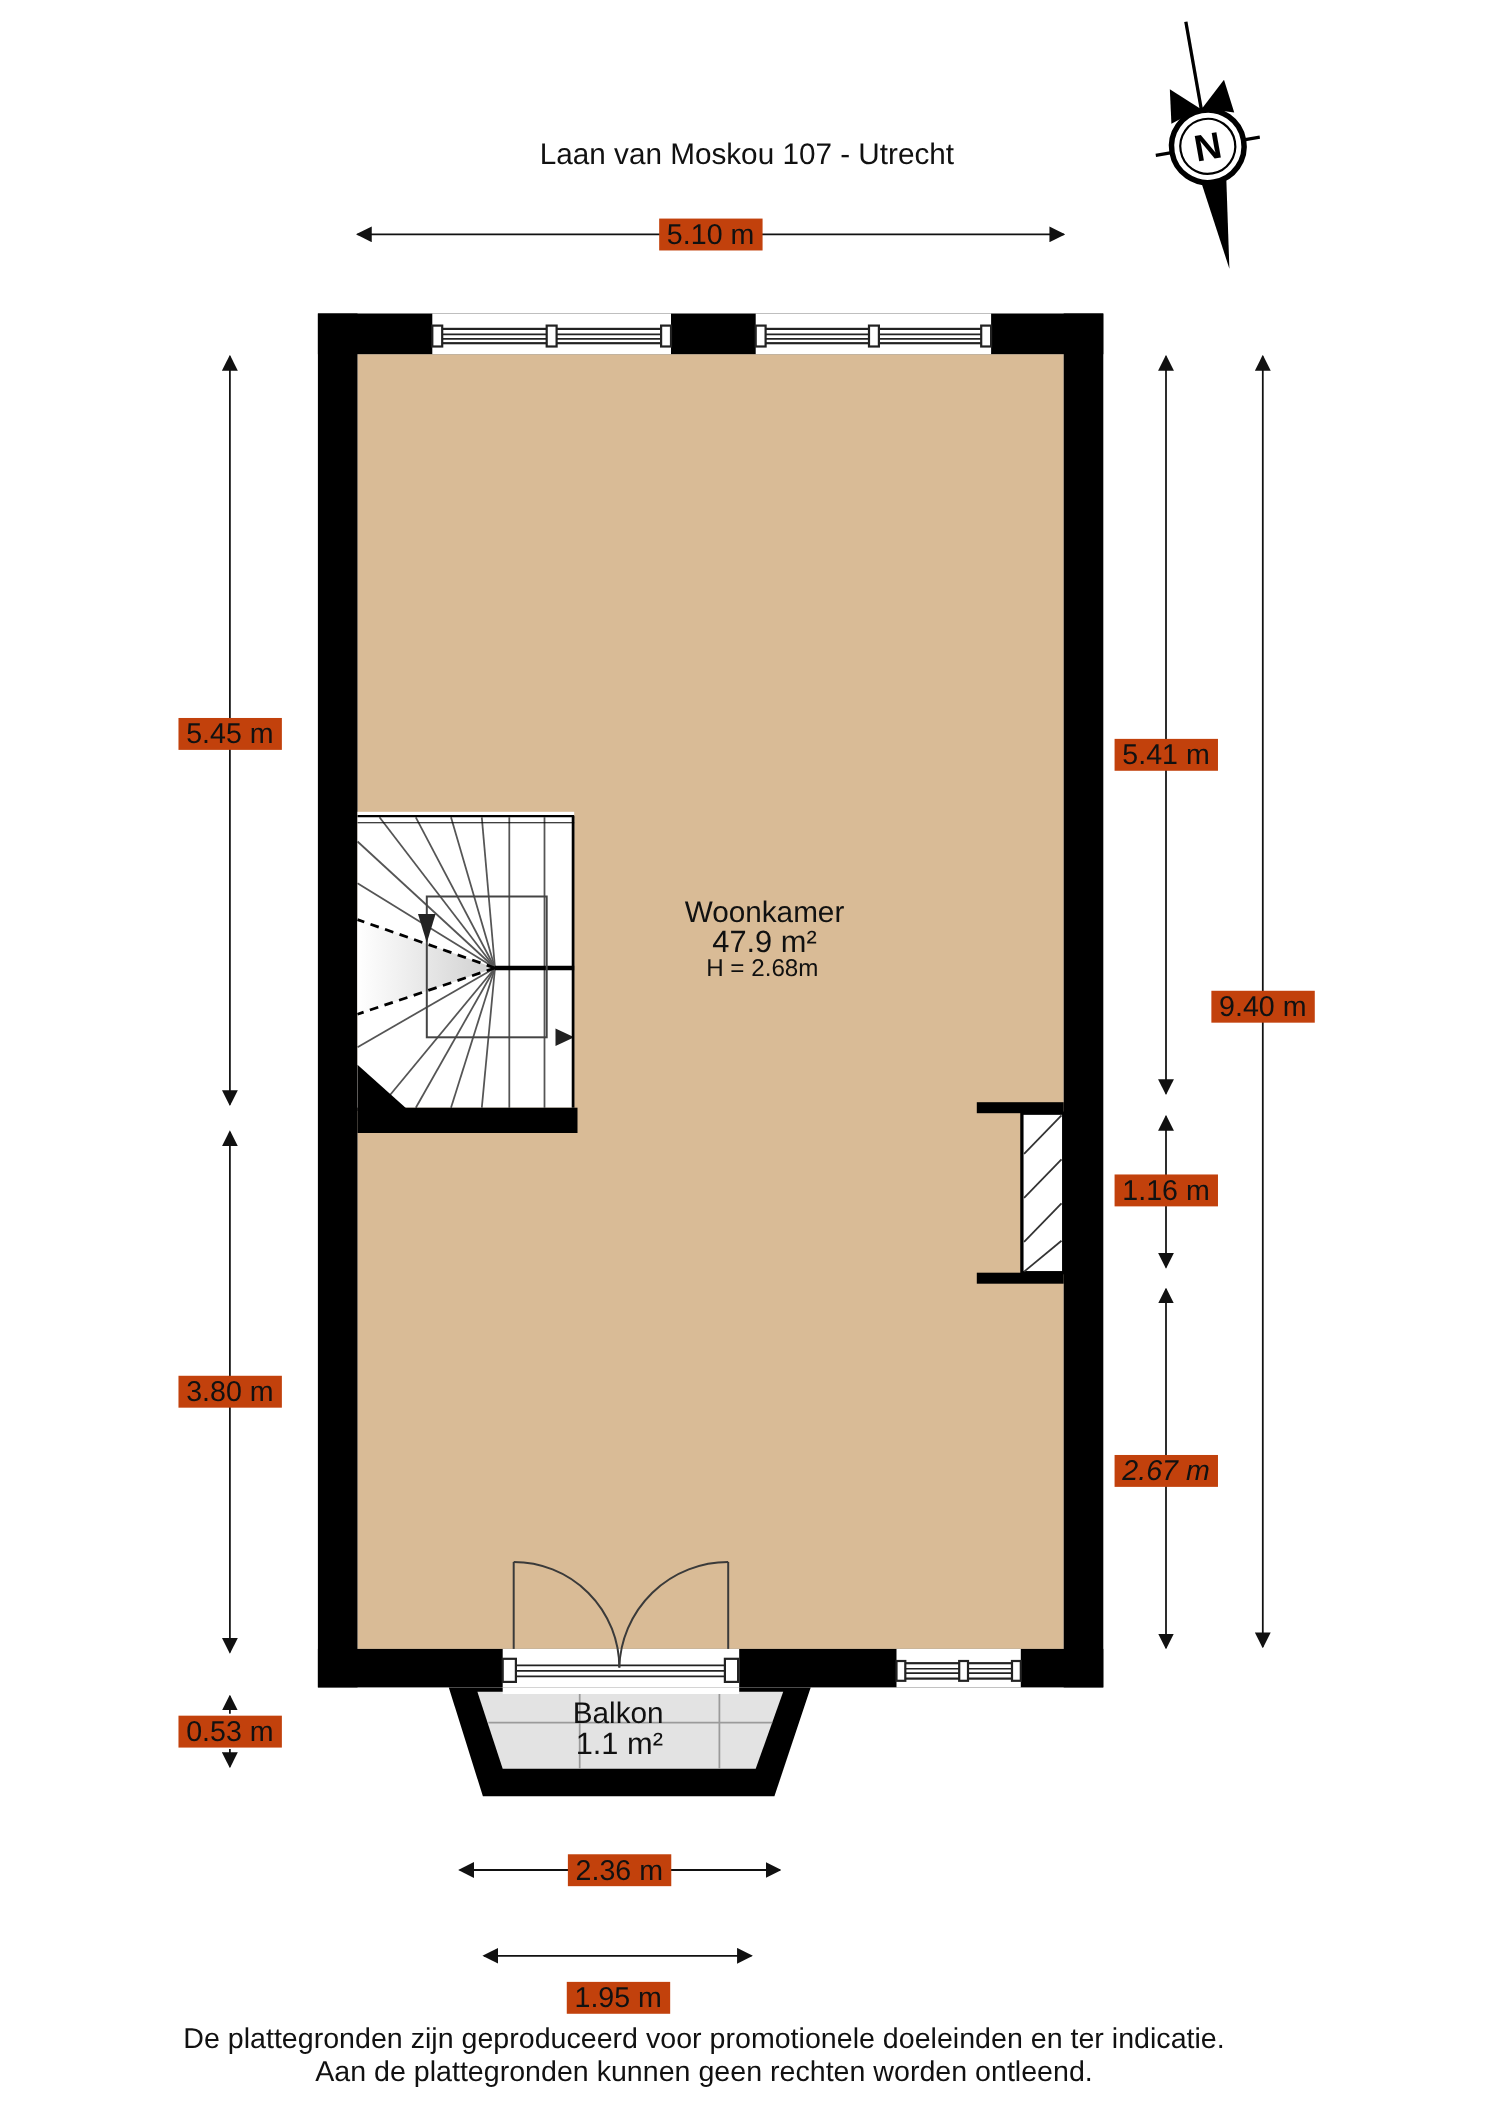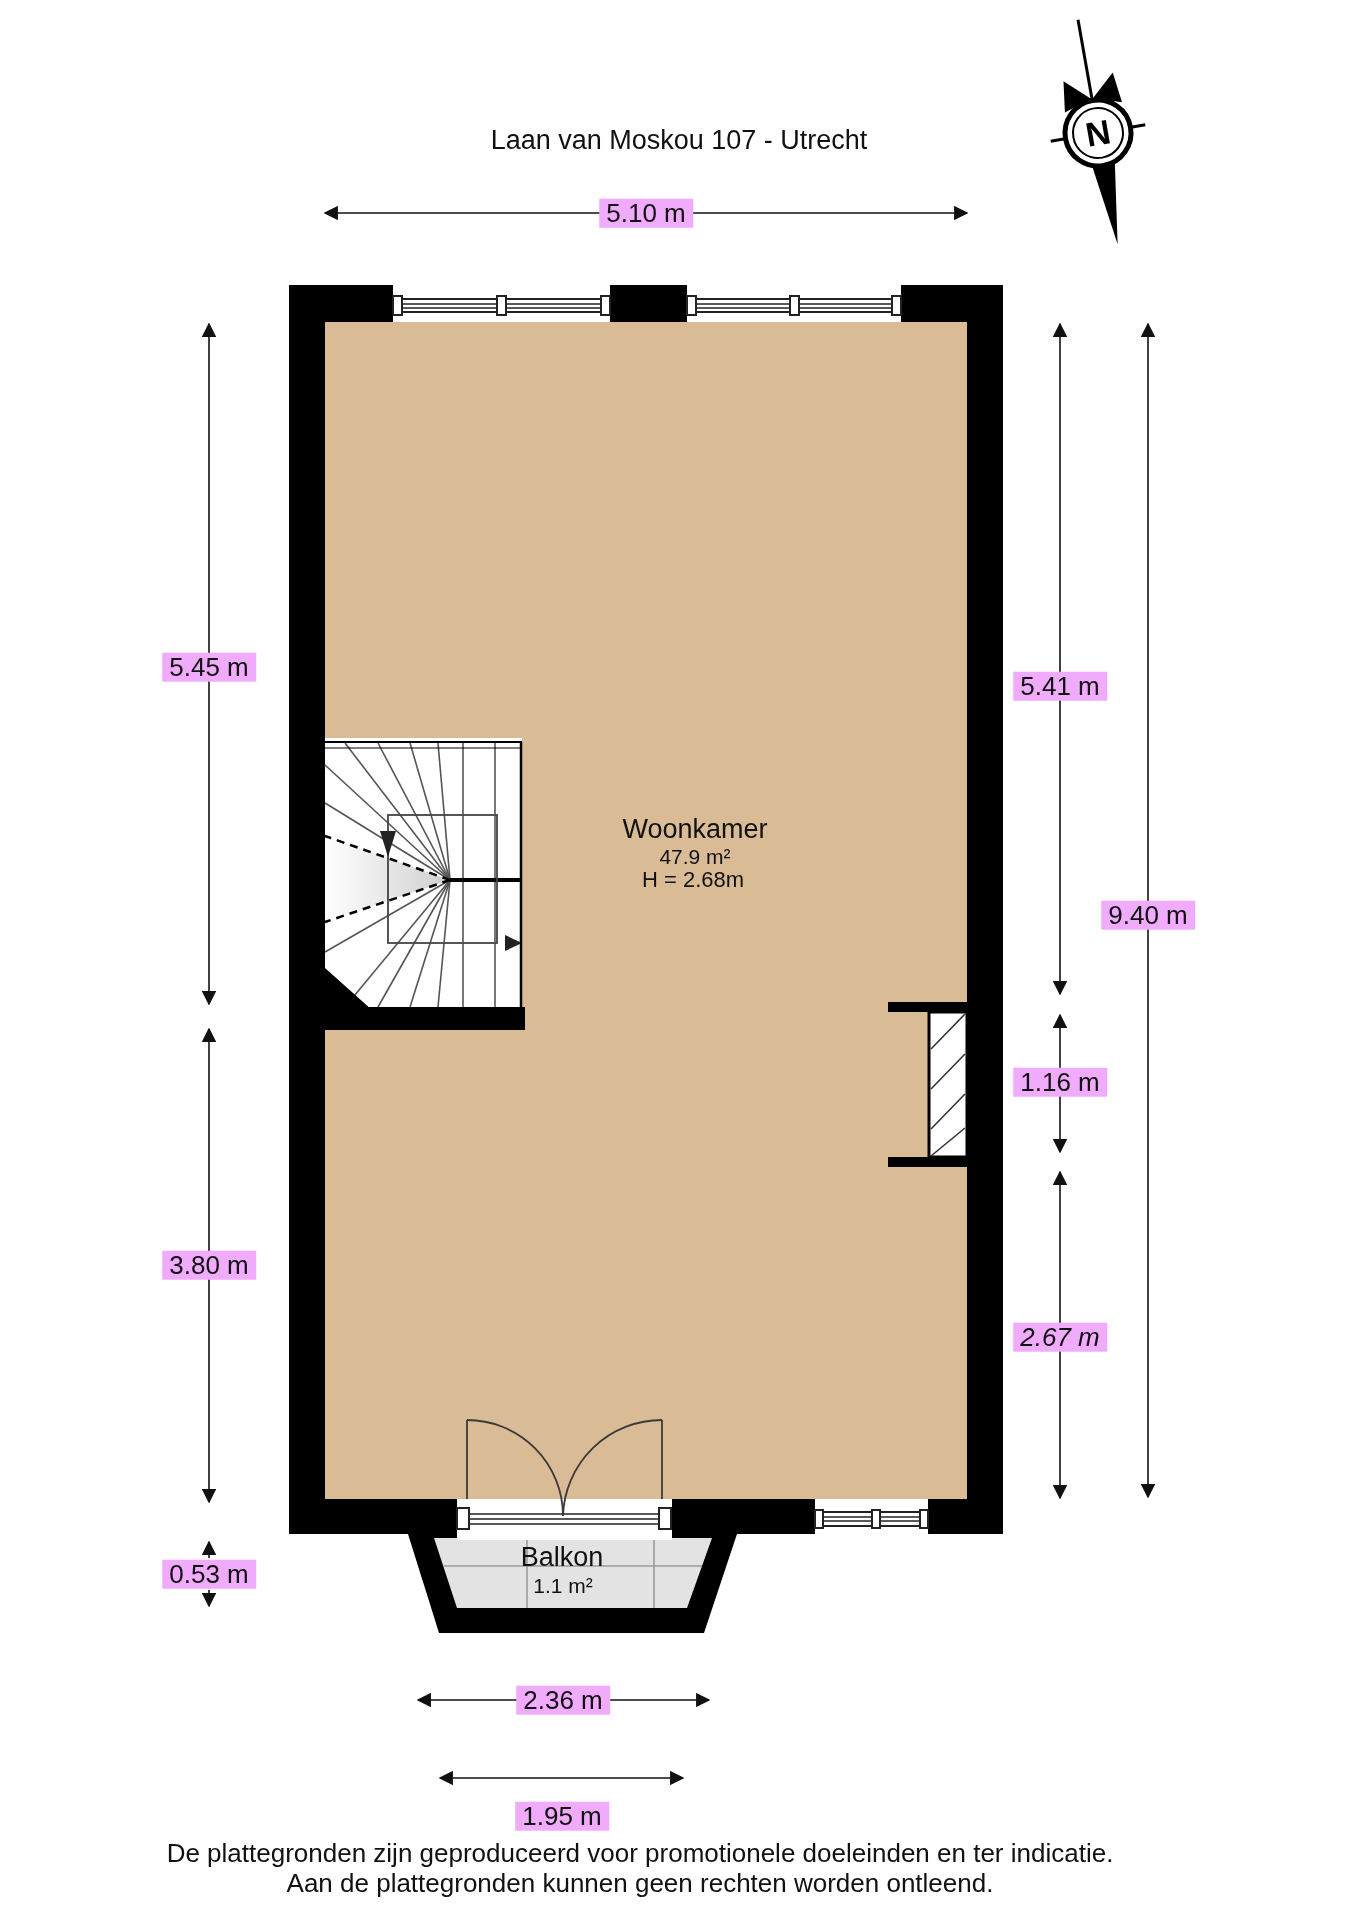--- a/index.html
+++ b/index.html
@@ -1,24 +1,24 @@
 <!DOCTYPE html>
 <html><head>
 <meta charset="utf-8">
 <style>
   html,body{margin:0;padding:0;background:#fff;}
   body{font-family:"Liberation Sans", sans-serif;}
   #page{position:relative;width:1358px;height:1920px;background:#ffffff;overflow:hidden;}
   #plan-svg{position:absolute;left:0;top:0;width:1358px;height:1920px;}
   .lbl{position:absolute;transform:translate(-50%,-50%);white-space:nowrap;color:#111;
        font-size:26px;line-height:1.1;text-align:left;}
-  .dim{background:#f0abfc;padding:0 7px;}
+  .dim{background:#c2410c;padding:0 7px;}
   .title{font-size:27px;color:#111;}
   .room-name{font-size:27px;}
-  .room-sub{font-size:21px;}
+  .room-sub{font-size:28px;}
   .room-sub2{font-size:22px;}
   .footer-line{position:absolute;left:0;width:1280px;text-align:center;font-size:26px;color:#111;}
   .compass{position:absolute;left:1040px;top:8px;width:120px;height:245px;}
 </style>
 </head>
 <body>
 
 <div id="page">
 
   <svg id="plan-svg" viewBox="0 0 1358 1920" xmlns="http://www.w3.org/2000/svg">

